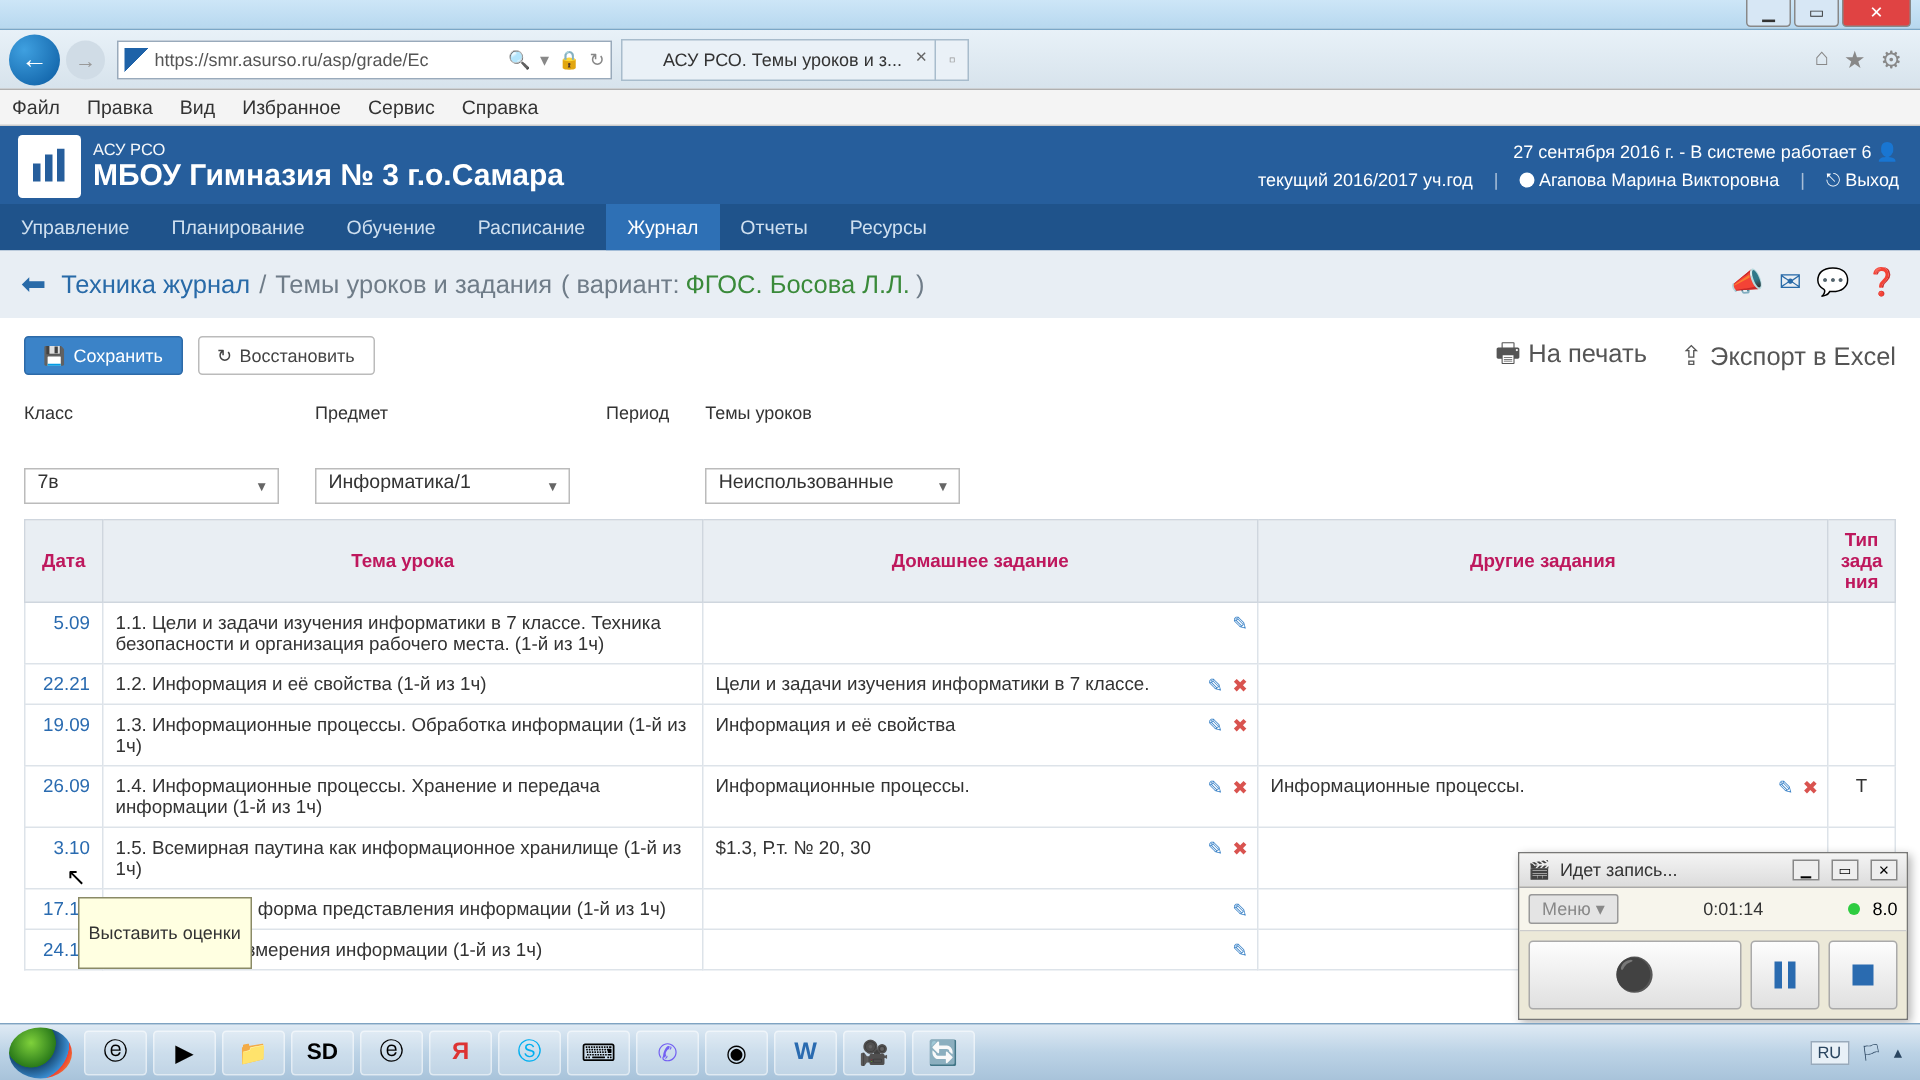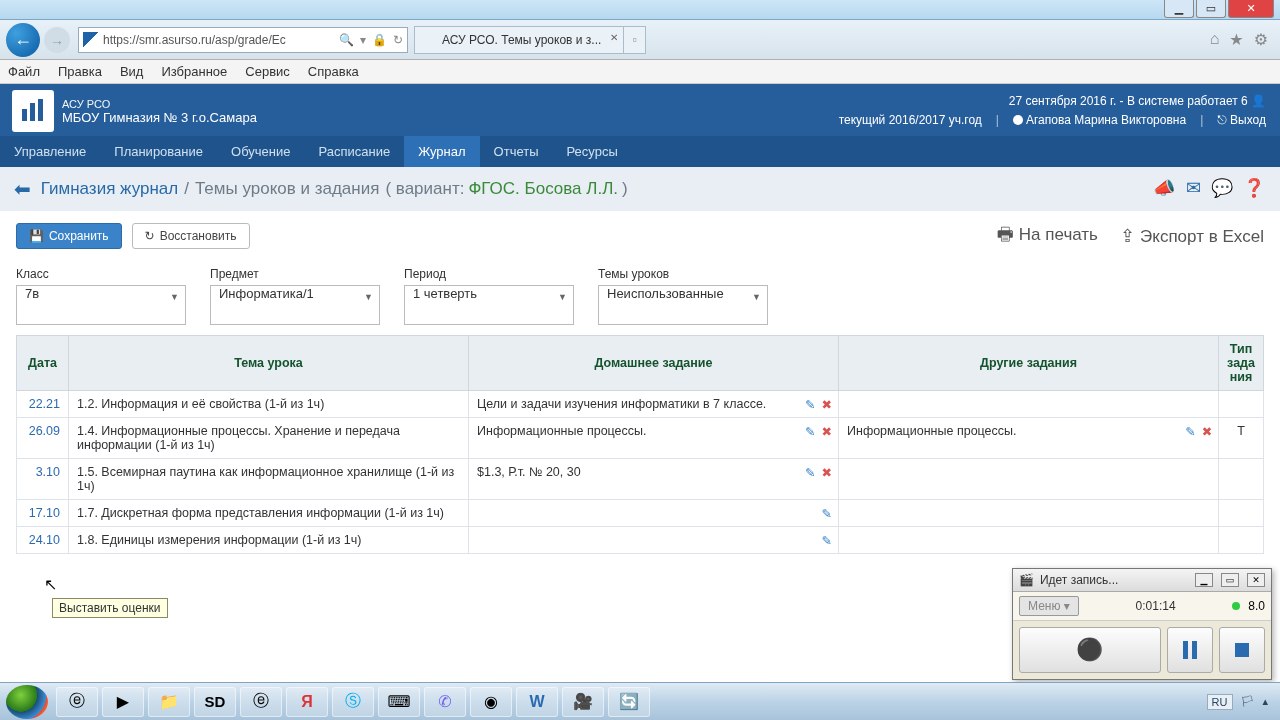--- a/index.html
+++ b/index.html
@@ -24,21 +24,21 @@
   .tabnew{width:22px;height:28px;border:1px solid #a8bccc;border-left:none;background:#eaf1f7;display:flex;align-items:center;justify-content:center;color:#999;}
   .ie-right{margin-left:auto;display:flex;gap:10px;color:#888;font-size:16px;padding-right:6px;}
   
   .ie-menu { height:24px; background:#f4f4f4; display:flex; align-items:center; padding:0 8px; gap:18px; font-size:13px; color:#333; border-bottom:1px solid #ccc;}
   
   .app-hdr { background:#265e9c; color:#fff; padding:6px 12px 4px; position:relative;}
   .app-logo{display:flex;align-items:center;}
   .logo-box{width:42px;height:42px;background:#fff;border-radius:3px;display:flex;align-items:center;justify-content:center;margin-right:8px;color:#265e9c;font-weight:bold;}
   .logo-box svg{width:30px;height:24px;}
   .app-small{font-size:11px;opacity:.95;}
-  .app-title{font-size:13px;font-weight:400;}
+  .app-title{font-size:20px;font-weight:700;}
   .hdr-right{position:absolute;right:14px;top:8px;text-align:right;font-size:12px;line-height:1.6;}
   .hdr-right .row2{display:flex;gap:14px;justify-content:flex-end;align-items:center;}
   .hdr-right .sep{opacity:.6;}
   .person-ico{display:inline-block;width:10px;height:10px;border-radius:50%;background:#fff;margin-right:3px;position:relative;top:1px;}
   
   .main-nav{background:#1f538b;color:#cfe0f0;display:flex;font-size:13px;}
   .main-nav .nav-item{padding:8px 14px;cursor:pointer;text-align:right;}
   .main-nav .nav-item.active{background:#2e70b5;color:#fff;}
   
   .page-bar{background:#e8eef4;padding:10px 14px;display:flex;align-items:center;color:#286aa8;font-size:17px;position:relative;}
@@ -51,32 +51,32 @@
   .btn-row{display:flex;gap:10px;align-items:center;}
   .btn{padding:5px 12px;border-radius:3px;font-size:12px;cursor:pointer;display:inline-flex;align-items:center;gap:5px;}
   .btn-primary{background:#3b83c8;color:#fff;border:1px solid #2d6aa8;}
   .btn-default{background:#fff;color:#444;border:1px solid #bbb;}
   .right-actions{margin-left:auto;display:flex;gap:22px;align-items:center;color:#555;font-size:18px;}
   .right-actions .lbl{font-size:17px;color:#555;}
   
   .filters{display:flex;gap:24px;margin-top:16px;margin-bottom:10px;}
   .filter{display:flex;flex-direction:column;gap:4px;}
   .filter-label{font-size:12px;color:#333;font-weight:normal;}
-  .select{height:40px;border:1px solid #bbb;background:#fff;padding:0 24px 0 8px;font-size:13px;color:#333;position:relative;min-width:170px;}
+  .select{height:24px;border:1px solid #bbb;background:#fff;padding:0 24px 0 8px;font-size:13px;color:#333;position:relative;min-width:170px;margin-top:26px;}
   .select::after{content:"▼";position:absolute;right:6px;top:6px;font-size:9px;color:#666;}
   
   table.grid{width:100%;border-collapse:collapse;margin-top:4px;font-size:12.5px;}
-  table.grid th{background:#e9eef3;color:#14532d;font-weight:600;border:1px solid #cfd6de;padding:6px 8px;text-align:center;vertical-align:middle;}
+  table.grid th{background:#e9eef3;color:#be185d;font-weight:600;border:1px solid #cfd6de;padding:6px 8px;text-align:center;vertical-align:middle;}
   table.grid td{border:1px solid #dde3e9;padding:6px 8px;vertical-align:top;color:#333;}
   table.grid td.date{color:#2a6bb0;text-align:right;white-space:nowrap;width:50px;}
   .hw-cell{position:relative;padding-right:44px !important;}
   .hw-icons{position:absolute;right:6px;top:6px;display:flex;gap:6px;}
   .ico-edit{color:#3b83c8;cursor:pointer;}
   .ico-del{color:#d9534f;cursor:pointer;}
-  .tooltip{position:absolute;left:52px;top:598px;background:#ffffe1;border:1px solid #8a8a66;padding:2px 6px;font-size:12px;color:#333;z-index:50;}
+  .tooltip{position:absolute;left:52px;top:598px;background:#ffffe1;border:1px solid #8a8a66;padding:16px 6px;font-size:12px;color:#333;z-index:50;}
   .cursor{position:absolute;left:44px;top:575px;font-size:16px;z-index:51;color:#000;}
   
   .recorder{position:absolute;right:8px;bottom:40px;width:260px;background:#ece9d8;border:1px solid #777;box-shadow:2px 2px 6px rgba(0,0,0,.3);font-size:12px;}
   .rec-title{background:linear-gradient(#f4f4f4,#dcdcdc);padding:4px 6px;display:flex;align-items:center;gap:6px;border-bottom:1px solid #aaa;}
   .rec-title .t{flex:1;color:#333;}
   .rec-title .wbtn{width:18px;height:14px;border:1px solid #888;background:#eee;font-size:9px;display:flex;align-items:center;justify-content:center;margin-left:2px;}
   .rec-row{display:flex;align-items:center;padding:4px 6px;gap:8px;border-bottom:1px solid #ccc;background:#f7f5ec;}
   .rec-row .menu-btn{padding:2px 8px;border:1px solid #999;background:#e4e4e4;border-radius:2px;color:#888;}
   .rec-row .time{flex:1;text-align:center;color:#333;}
   .rec-row .dot{width:8px;height:8px;border-radius:50%;background:#2ecc40;}
@@ -170,21 +170,21 @@
     <div class="nav-item">Планирование</div>
     <div class="nav-item">Обучение</div>
     <div class="nav-item">Расписание</div>
     <div class="nav-item active">Журнал</div>
     <div class="nav-item">Отчеты</div>
     <div class="nav-item">Ресурсы</div>
   </div>
 
 <div class="page-bar">
   <span class="back-arr">⬅</span>
-  <span>Гимназия журнал</span>
+  <span>Техника журнал</span>
   <span class="muted" style="margin:0 6px">/</span>
   <span class="muted">Темы уроков и задания</span>
   <span class="muted" style="margin-left:6px">( вариант:</span>
   <span class="green" style="margin:0 4px">ФГОС. Босова Л.Л.</span>
   <span class="muted">)</span>
   <div class="pg-icons">
     <span>📣</span>
     <span>✉</span>
     <span>💬</span>
     <span>❓</span>
@@ -211,43 +211,61 @@
     <div class="filter">
       <span class="filter-label">Класс</span>
       <div class="select" style="min-width:170px"><span>7в</span></div>
     </div>
     <div class="filter">
       <span class="filter-label">Предмет</span>
       <div class="select" style="min-width:170px"><span>Информатика/1</span></div>
     </div>
     <div class="filter">
       <span class="filter-label">Период</span>
-      <div class="select" style="min-width:170px"><span>1 четверть</span></div>
     </div>
     <div class="filter">
       <span class="filter-label">Темы уроков</span>
       <div class="select" style="min-width:170px"><span>Неиспользованные</span></div>
     </div>
   </div>
 
   <table class="grid">
     <thead>
       <tr>
         <th style="width:52px">Дата</th>
         <th style="width:400px">Тема урока</th>
         <th style="width:370px">Домашнее задание</th>
         <th>Другие задания</th>
         <th style="width:42px">Тип зада ния</th>
       </tr>
     </thead>
     <tbody id="tbody">
         <tr>
+          <td class="date">5.09</td>
+          <td>1.1. Цели и задачи изучения информатики в 7 классе. Техника безопасности и организация рабочего места. (1-й из 1ч)</td>
+          <td class="hw-cell"><span></span><span class="hw-icons">
+              <span class="ico-edit">✎</span>
+            </span></td>
+          <td class="hw-cell"><span></span><span class="hw-icons"></span></td>
+          <td style="text-align: center;"></td>
+        </tr>
+        <tr>
           <td class="date">22.21</td>
           <td>1.2. Информация и её свойства (1-й из 1ч)</td>
           <td class="hw-cell"><span>Цели и задачи изучения информатики в 7 классе.</span><span class="hw-icons">
+              <span class="ico-edit">✎</span>
+              <span class="ico-del">✖</span>
+            </span></td>
+          <td class="hw-cell"><span></span><span class="hw-icons"></span></td>
+          <td style="text-align: center;"></td>
+        </tr>
+        <tr>
+          <td class="date">19.09</td>
+          <td>1.3. Информационные процессы. Обработка информации (1-й из 1ч)</td>
+          <td class="hw-cell"><span>Информация и её свойства</span><span class="hw-icons">
               <span class="ico-edit">✎</span>
               <span class="ico-del">✖</span>
             </span></td>
           <td class="hw-cell"><span></span><span class="hw-icons"></span></td>
           <td style="text-align: center;"></td>
         </tr>
         <tr>
           <td class="date">26.09</td>
           <td>1.4. Информационные процессы. Хранение и передача информации (1-й из 1ч)</td>
           <td class="hw-cell"><span>Информационные процессы.</span><span class="hw-icons">

